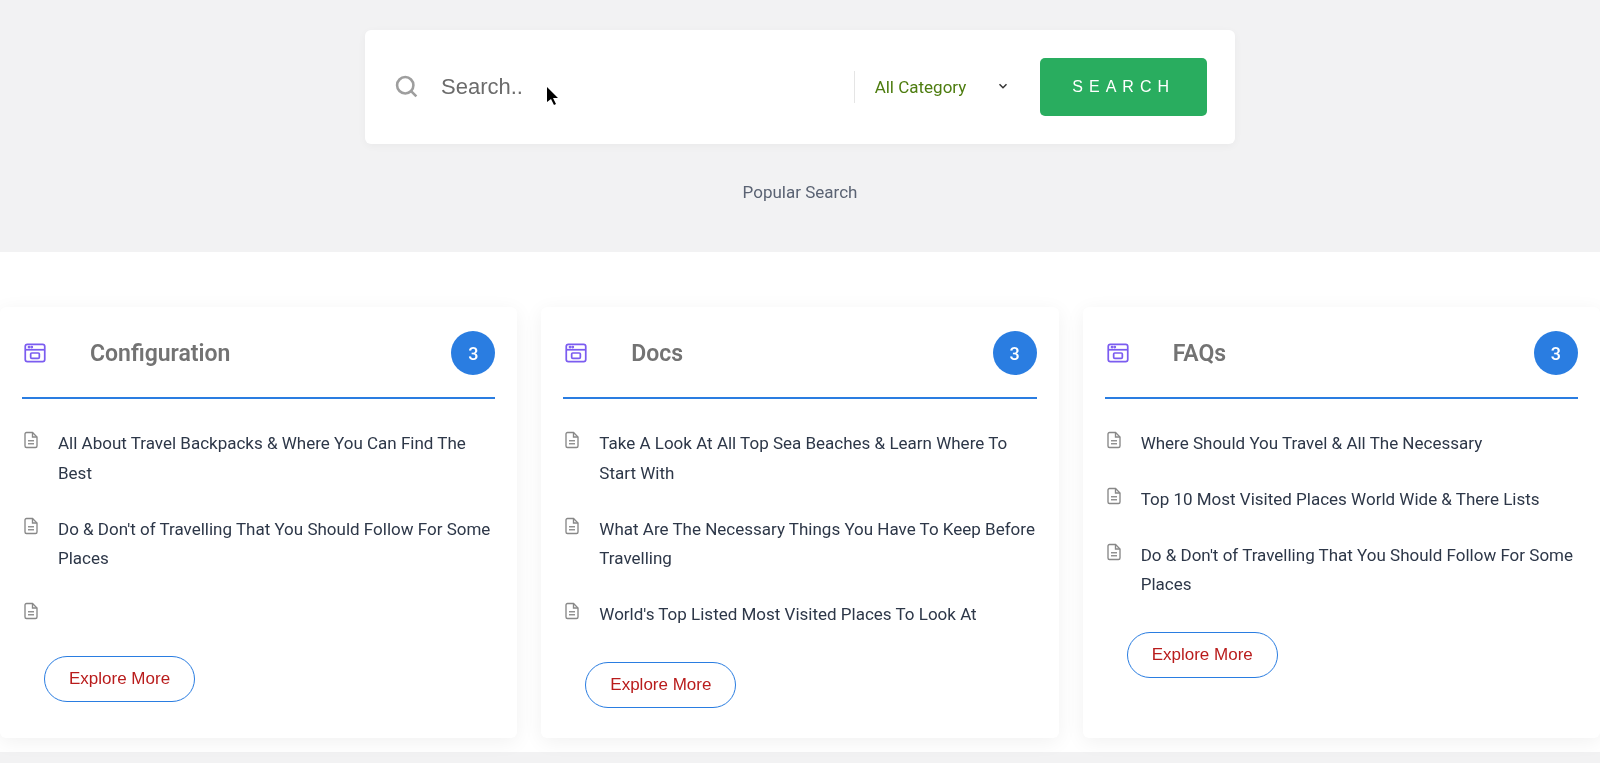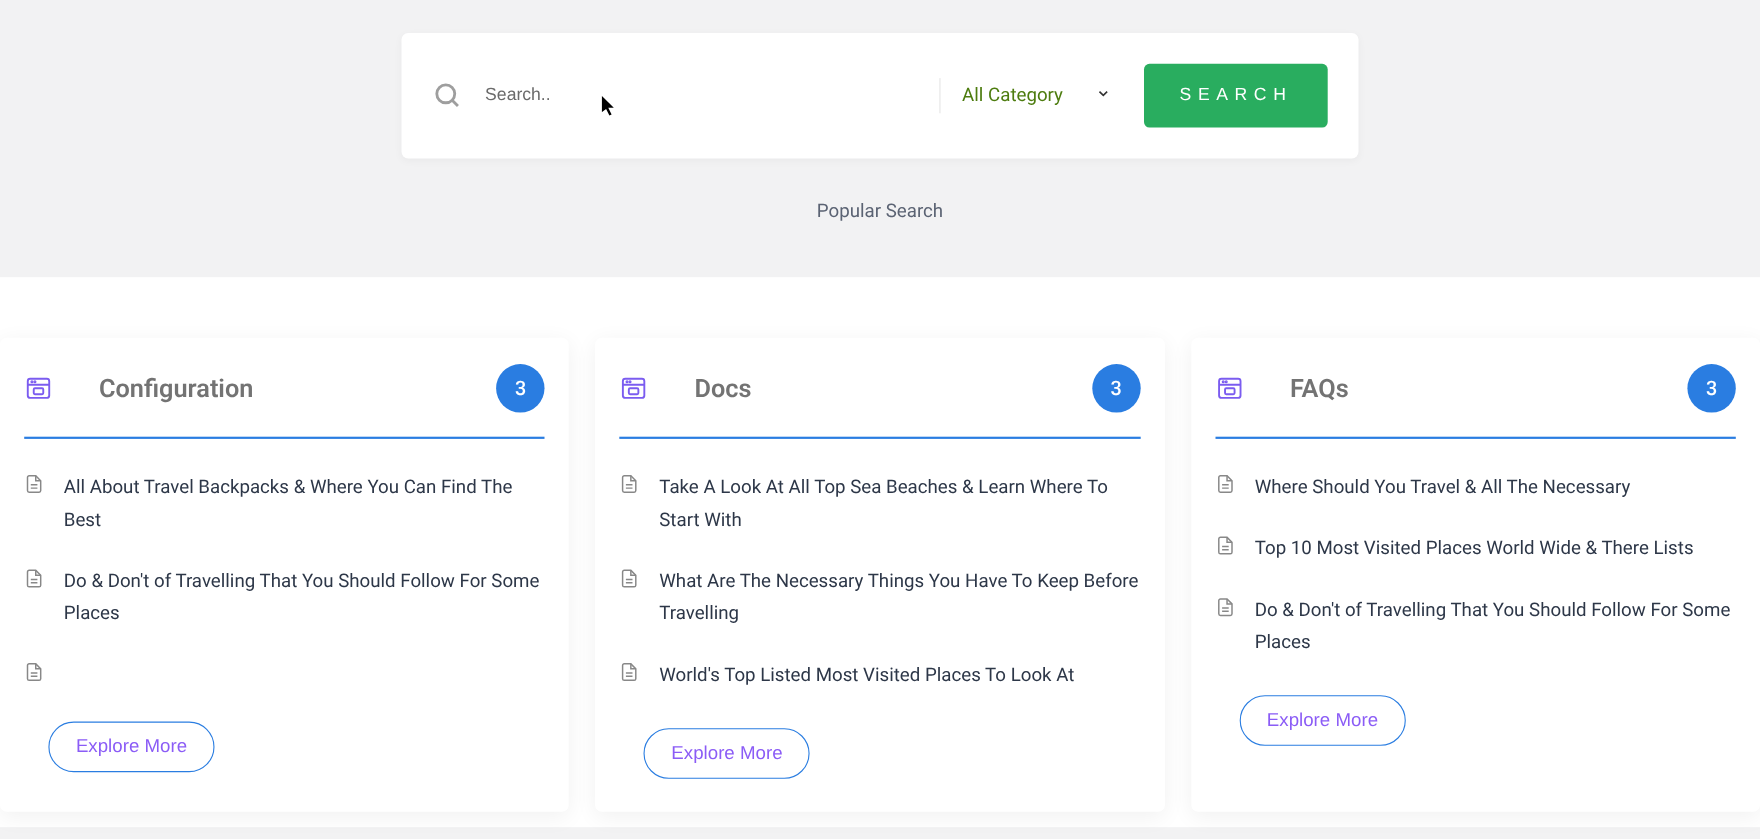--- a/index.html
+++ b/index.html
@@ -31,21 +31,21 @@
     }
     .search-icon-wrap {
       color: #9e9e9e;
       display: flex;
       align-items: center;
     }
     .search-input {
       flex: 1;
       border: none;
       outline: none;
-      font-size: 16px;
+      font-size: 22px;
       color: #701a75;
       background: transparent;
     }
     .search-input::placeholder {
       color: #6b6b6b;
       font-weight: 400;
     }
     .vertical-divider {
       width: 1px;
       height: 32px;
@@ -160,21 +160,21 @@
       margin-top: 2px;
     }
     .item-text {
       color: #2d3748;
       font-size: 17px;
       line-height: 1.75;
     }
     .explore-button {
       display: inline-block;
       border: 1px solid #2a7de1;
-      color: #8b5cf6;
+      color: #b91c1c;
       background: transparent;
       border-radius: 24px;
       padding: 12px 24px;
       font-size: 17px;
       cursor: pointer;
       margin-top: 6px;
       margin-left: 22px;
     }
     .cursor {
       position: absolute;

